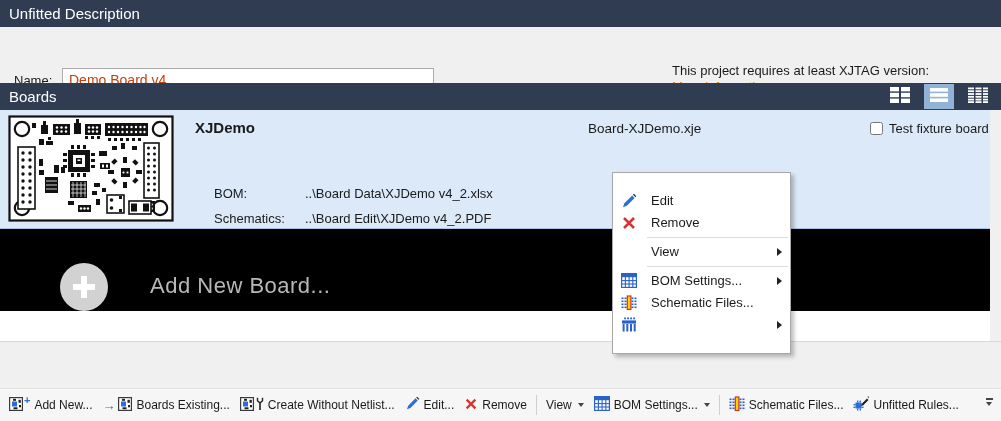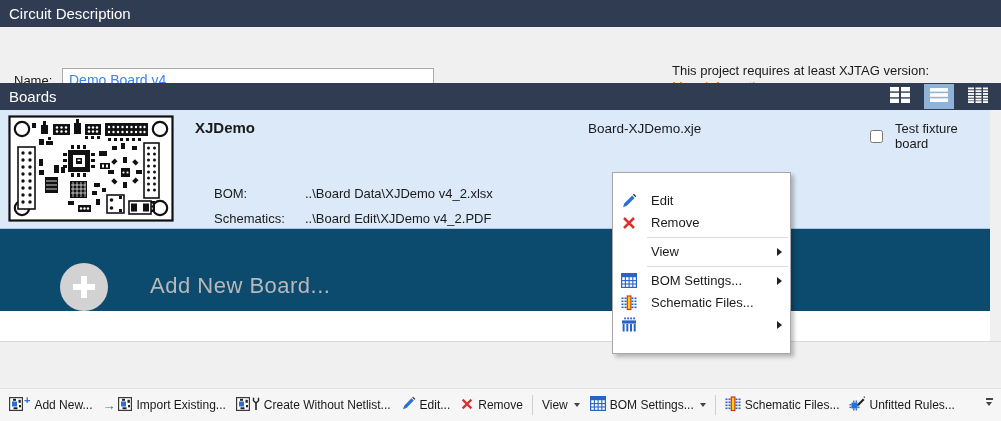--- a/index.html
+++ b/index.html
@@ -7,38 +7,38 @@
        color:#1a1a1a;overflow:hidden;background:#fff;user-select:none;}
   
   .bar{position:absolute;left:0;width:1001px;height:27px;background:#303c52;color:#fff;
        font-size:15px;line-height:27px;padding-left:9px;box-sizing:border-box;}
   #titlebar{top:0;}
   #boardsbar{top:83px;}
   
   #namearea{position:absolute;top:27px;left:0;width:1001px;height:56px;background:#f0f0f0;text-decoration:underline;}
   #namelabel{position:absolute;left:14px;top:46px;font-size:13px;}
   #nameinput{position:absolute;left:62px;top:41px;width:358px;height:21px;border:1px solid #ababab;
-             background:#fff;font-family:"Liberation Sans",sans-serif;font-size:14px;padding:0 6px;color:#3b82f6;}
+             background:#fff;font-family:"Liberation Sans",sans-serif;font-size:14px;padding:0 6px;color:#c2410c;}
   #reqblock{position:absolute;right:72px;top:36px;text-align:left;font-size:13px;line-height:16px;}
   #moreinfo{color:#e8821e;text-decoration:underline;cursor:pointer;}
   #verbadge{position:absolute;right:9px;top:37px;width:70px;height:28px;background:#f0b400;
             color:#111;font-size:15px;line-height:28px;text-align:center;margin-top:40px;}
   
   #viewbtns{position:absolute;right:8px;top:84px;height:25px;display:flex;gap:9px;}
   .viewbtn{width:30px;height:25px;display:flex;align-items:center;justify-content:center;cursor:pointer;}
   .viewbtn.sel{background:#91b3d7;}
   
-  #listarea{position:absolute;top:110px;left:0;width:990px;height:201px;background:#0c4a6e;}
+  #listarea{position:absolute;top:110px;left:0;width:990px;height:201px;background:#000000;}
   #scrollstrip{position:absolute;top:110px;left:990px;width:11px;height:231px;background:#f0f0f0;}
   #boardrow{position:absolute;top:0;left:0;width:990px;height:118px;background:#dbe9f8;
             border-bottom:1px solid #a6c6e8;cursor:pointer;}
   #thumb{position:absolute;left:8px;top:5px;}
   #boardname{position:absolute;left:195px;top:9px;font-size:15px;font-weight:bold;}
   #boardfile{position:absolute;left:588px;top:11px;font-size:13.5px;}
-  #fixture{position:absolute;left:870px;top:11px;display:flex;align-items:center;gap:12px;font-size:13px;}
+  #fixture{position:absolute;left:870px;top:11px;display:flex;align-items:center;gap:6px;font-size:13px;}
   #fixture input{width:13px;height:13px;margin:0;}
   .fieldrow{position:absolute;left:214px;font-size:13px;display:flex;}
   .fieldrow .fl{width:91px;}
   
   #addrow{position:absolute;top:119px;left:0;width:990px;height:112px;cursor:pointer;}
   #addcircle{position:absolute;left:60px;top:34px;width:48px;height:48px;border-radius:50%;background:#d2d2d2;}
   #addcircle:before,#addcircle:after{content:"";position:absolute;background:#fff;}
   #addcircle:before{left:13px;top:21px;width:22px;height:6px;}
   #addcircle:after{left:21px;top:13px;width:6px;height:22px;}
   #addlabel{position:absolute;left:150px;top:44px;font-size:22px;color:#b8b8b8;letter-spacing:0.5px;}
@@ -67,21 +67,21 @@
   #overflow .obar{width:7px;height:2px;background:#444;}
   #overflow .otri{width:0;height:0;border-top:4px solid #444;border-left:3.5px solid transparent;
                   border-right:3.5px solid transparent;}
 </style>
 </head>
 <body>
 
 <div id="app">
 
   <div class="bar" id="titlebar">
-    <span>Circuit Description</span>
+    <span>Unfitted Description</span>
   </div>
 
   <div id="namearea">
     <span id="namelabel">Name:</span>
     <input id="nameinput" type="text" value="Demo Board v4" style="">
     <div id="reqblock">
       <div>This project requires at least XJTAG version:</div>
       <div><a id="moreinfo">More information</a></div>
     </div>
     <div id="verbadge">3.13.0</div>
@@ -468,21 +468,21 @@
       <span class="arrow">→</span>
       <span>
         <svg width="14" height="14" viewBox="0 0 14 14">
           <rect x="0.6" y="0.6" width="12.8" height="12.8" fill="#fff" stroke="#3a3a3a" stroke-width="1.2"></rect>
           <rect x="3" y="4.5" width="5" height="5" fill="#2a6fd6"></rect>
           <rect x="4" y="1.8" width="3" height="2" fill="#222"></rect>
             <rect x="9.5" y="2.8" width="2.3" height="3" fill="#222"></rect>
           <rect x="4.5" y="10.3" width="4" height="1.9" fill="#222"></rect>
             <rect x="10" y="8" width="2" height="2.3" fill="#222"></rect>
         </svg></span>
-      <span>Import Existing...</span>
+      <span>Boards Existing...</span>
     </div>
     <div class="tbtn">
       <span>
         <svg width="14" height="14" viewBox="0 0 14 14">
           <rect x="0.6" y="0.6" width="12.8" height="12.8" fill="#fff" stroke="#3a3a3a" stroke-width="1.2"></rect>
           <rect x="3" y="4.5" width="5" height="5" fill="#2a6fd6"></rect>
           <rect x="4" y="1.8" width="3" height="2" fill="#222"></rect>
             <rect x="9.5" y="2.8" width="2.3" height="3" fill="#222"></rect>
           <rect x="4.5" y="10.3" width="4" height="1.9" fill="#222"></rect>
             <rect x="10" y="8" width="2" height="2.3" fill="#222"></rect>

